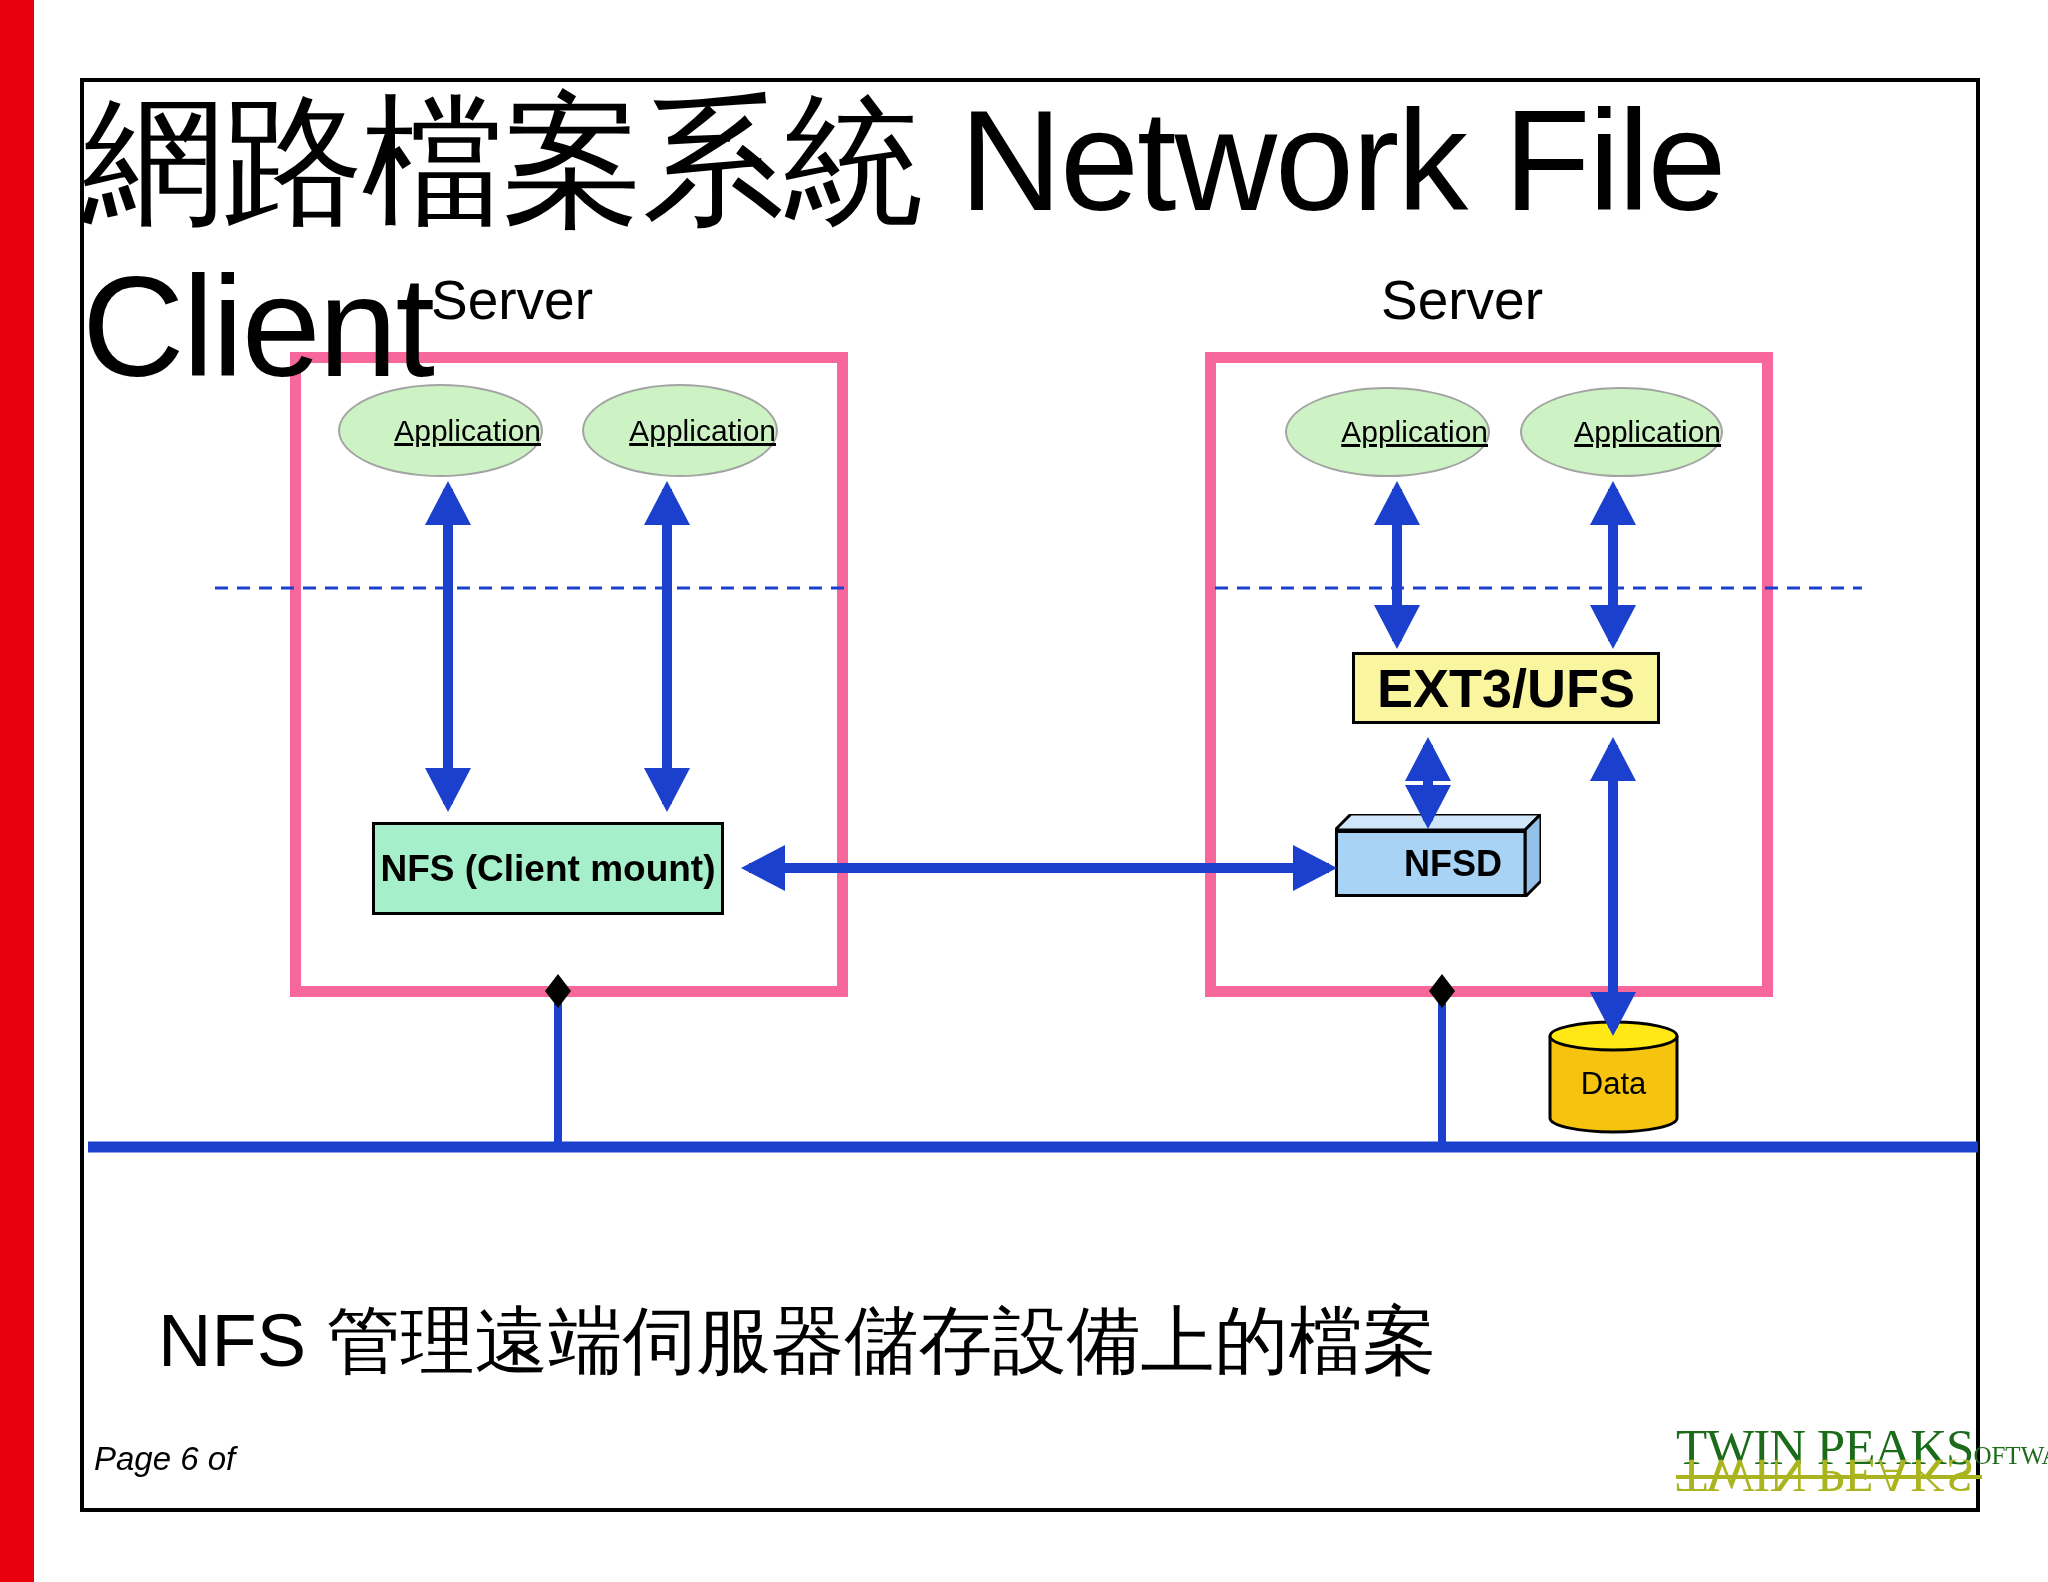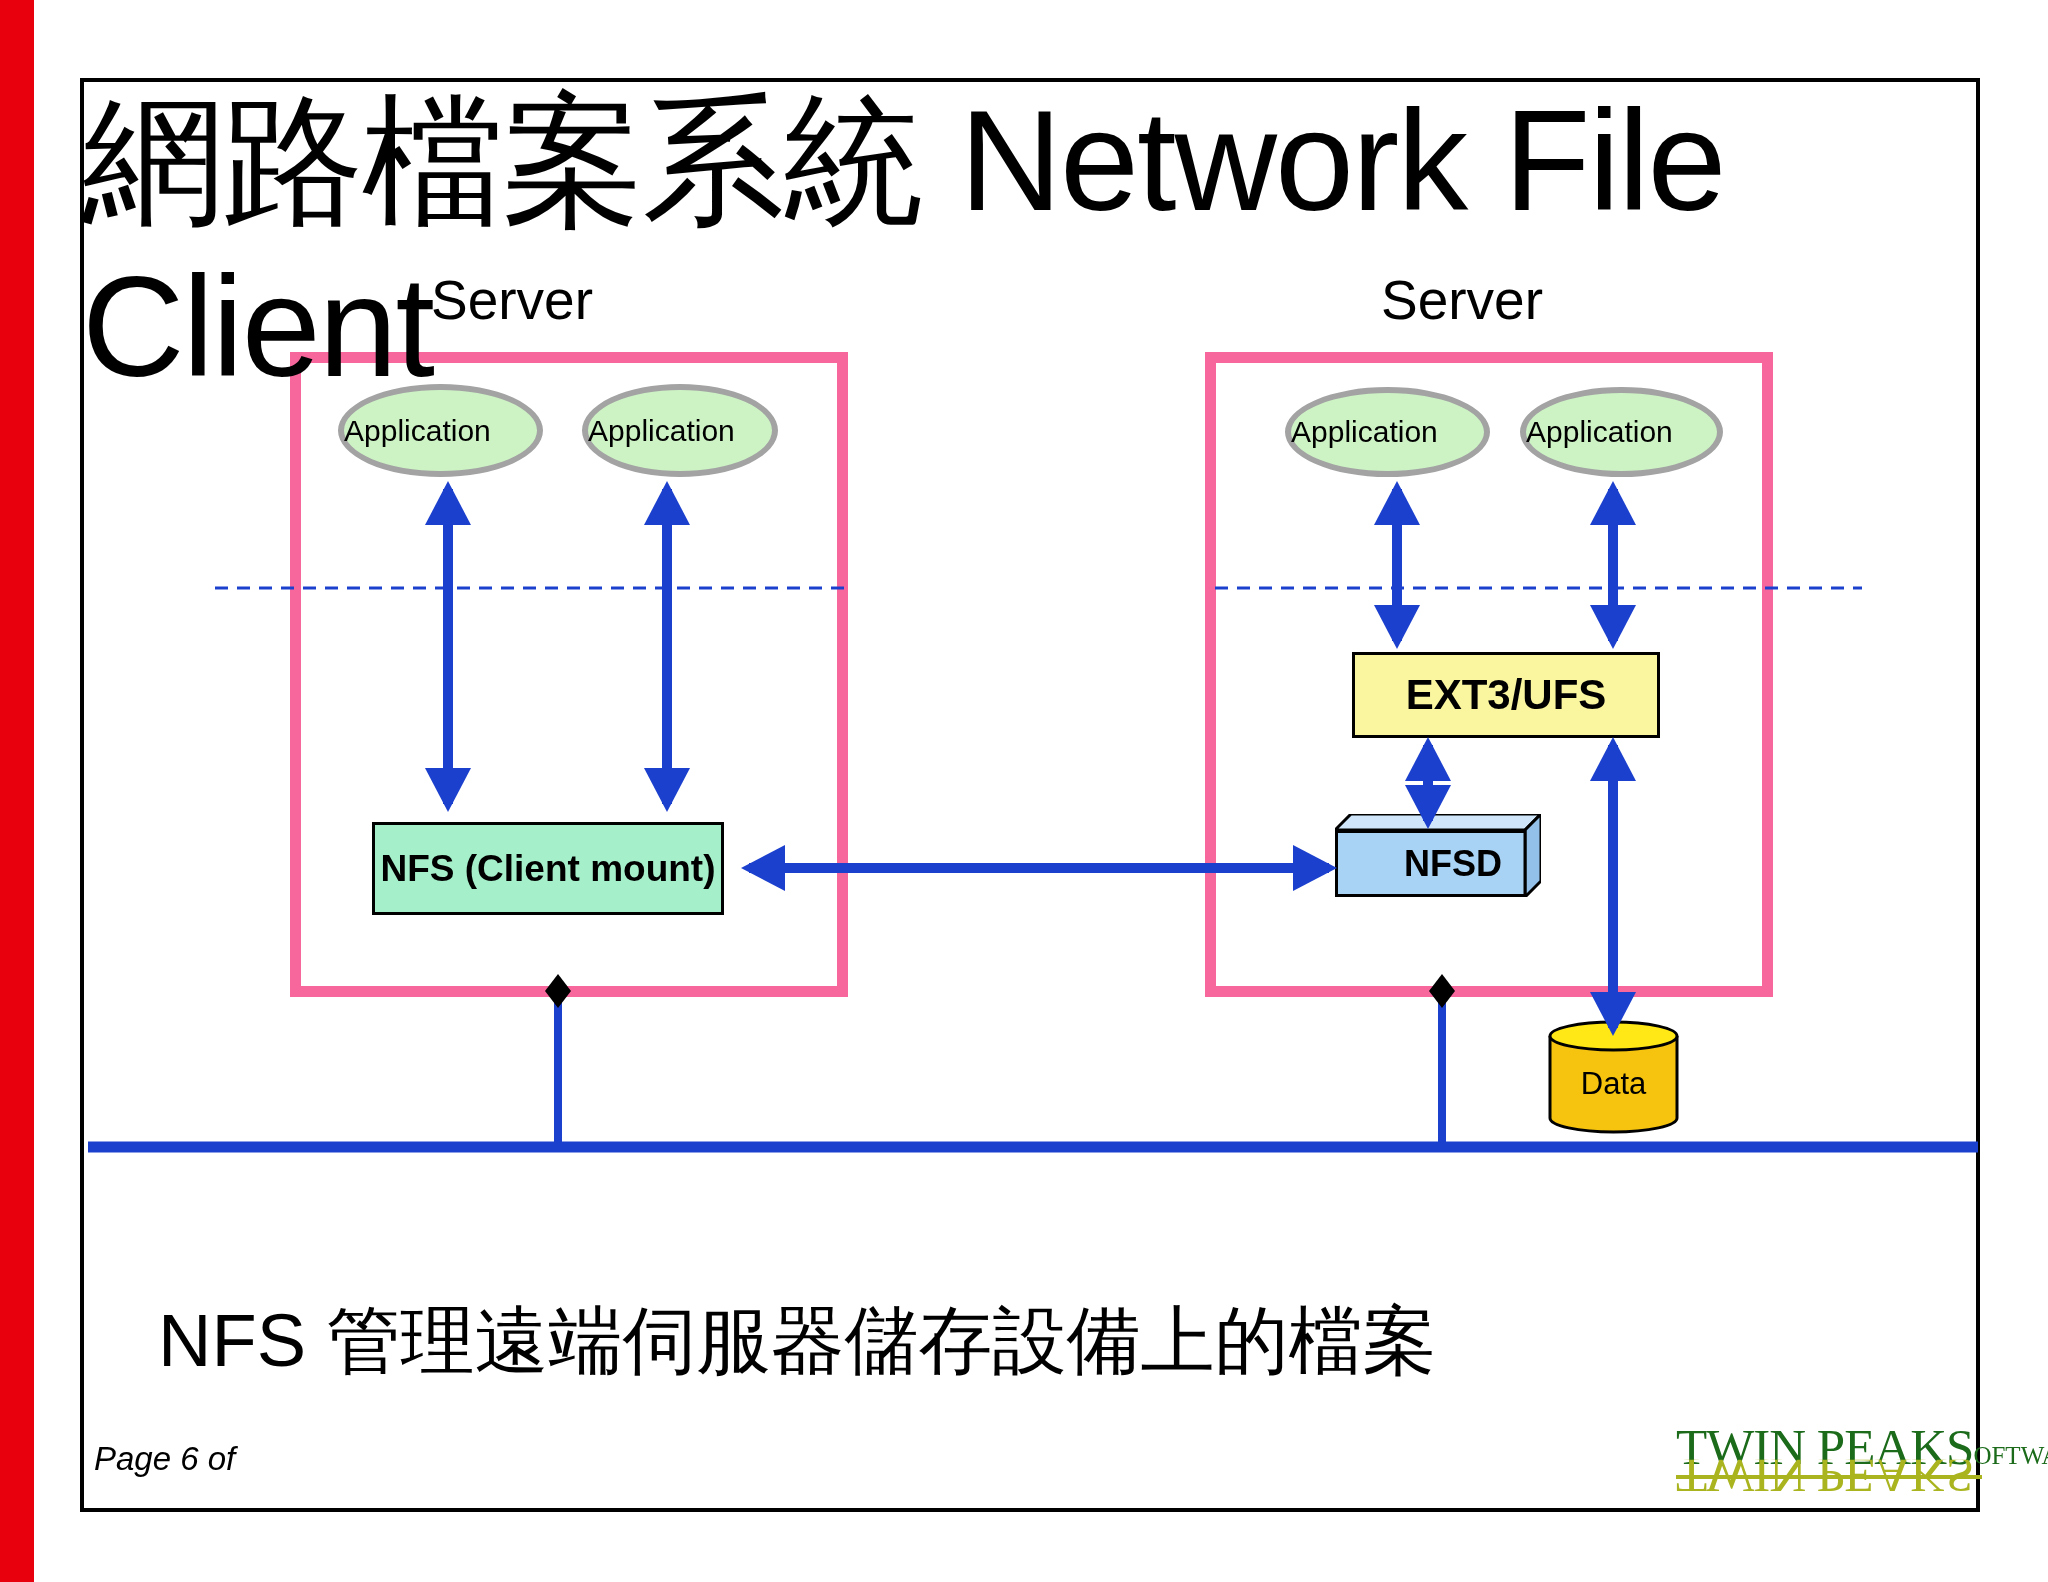--- a/index.html
+++ b/index.html
@@ -18,27 +18,27 @@
   .title{left:82px;width:1898px;font-size:142px;line-height:1.05;
          font-weight:400;white-space:nowrap;z-index:6;letter-spacing:-2px;}
   .title.l1{top:86px;}
   .title.l2{top:252px;}
   .zone-label{width:260px;text-align:center;font-size:55px;z-index:6;top:268px;}
   .zone-label.client{left:382px;}
   .zone-label.server{left:1332px;}
   .pinkbox{border:11px solid var(--pink);box-sizing:border-box;background:transparent;z-index:2;}
   .pinkbox.client{left:290px;top:352px;width:558px;height:645px;}
   .pinkbox.server{left:1205px;top:352px;width:568px;height:645px;}
-  .ellipse{border:6px solid #a3a3a3;border-radius:50%;background:var(--ellipse-green);
-           display:flex;align-items:center;justify-content:flex-start;font-size:30px;
-           box-sizing:border-box;z-index:3;}
+  .ellipse{border:2px solid #a3a3a3;border-radius:50%;background:var(--ellipse-green);
+           display:flex;align-items:center;justify-content:flex-end;font-size:30px;
+           box-sizing:border-box;z-index:3;text-decoration:underline;}
   .node{border:3px solid #000;box-sizing:border-box;display:flex;align-items:center;
         justify-content:center;font-weight:bold;z-index:3;}
   .nfs-node{left:372px;top:822px;width:352px;height:93px;background:var(--mint);font-size:37px;justify-content:center;}
-  .ext3-node{left:1352px;top:652px;width:308px;height:86px;background:var(--yellow);font-size:42px;}
+  .ext3-node{left:1352px;top:652px;width:308px;height:72px;background:var(--yellow);font-size:54px;}
   .nfsd-wrap{left:1335px;top:814px;width:206px;height:83px;z-index:3;}
   .nfsd-label{left:1335px;top:830px;width:190px;height:67px;display:flex;align-items:center;
               justify-content:center;font-weight:bold;font-size:36px;z-index:4;padding-left:23px;}
   .data-label{left:1550px;top:1066px;width:127px;text-align:center;font-size:31px;z-index:5;}
   .overlay{left:0;top:0;width:2048px;height:1582px;z-index:4;pointer-events:none;}
   .caption{left:158px;top:1256px;font-size:74px;white-space:nowrap;z-index:6;margin-top:36px;}
   .page-label{left:94px;top:1440px;font-size:33px;font-style:italic;z-index:6;}
   .logo{left:1676px;top:1422px;width:306px;z-index:6;font-family:"Liberation Serif",serif;
         line-height:1;}
   .logo-main{color:var(--logo-green);border-bottom:4px solid var(--logo-olive);

